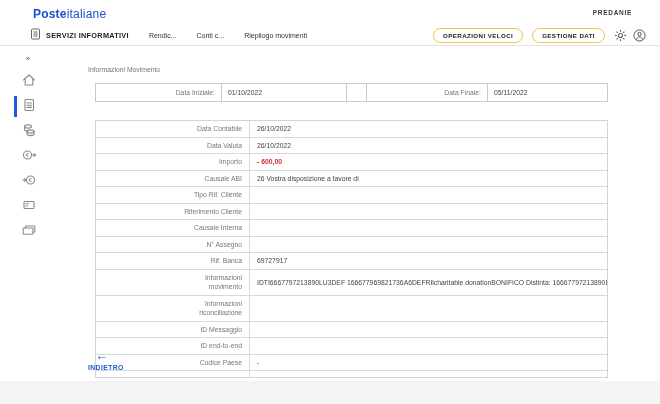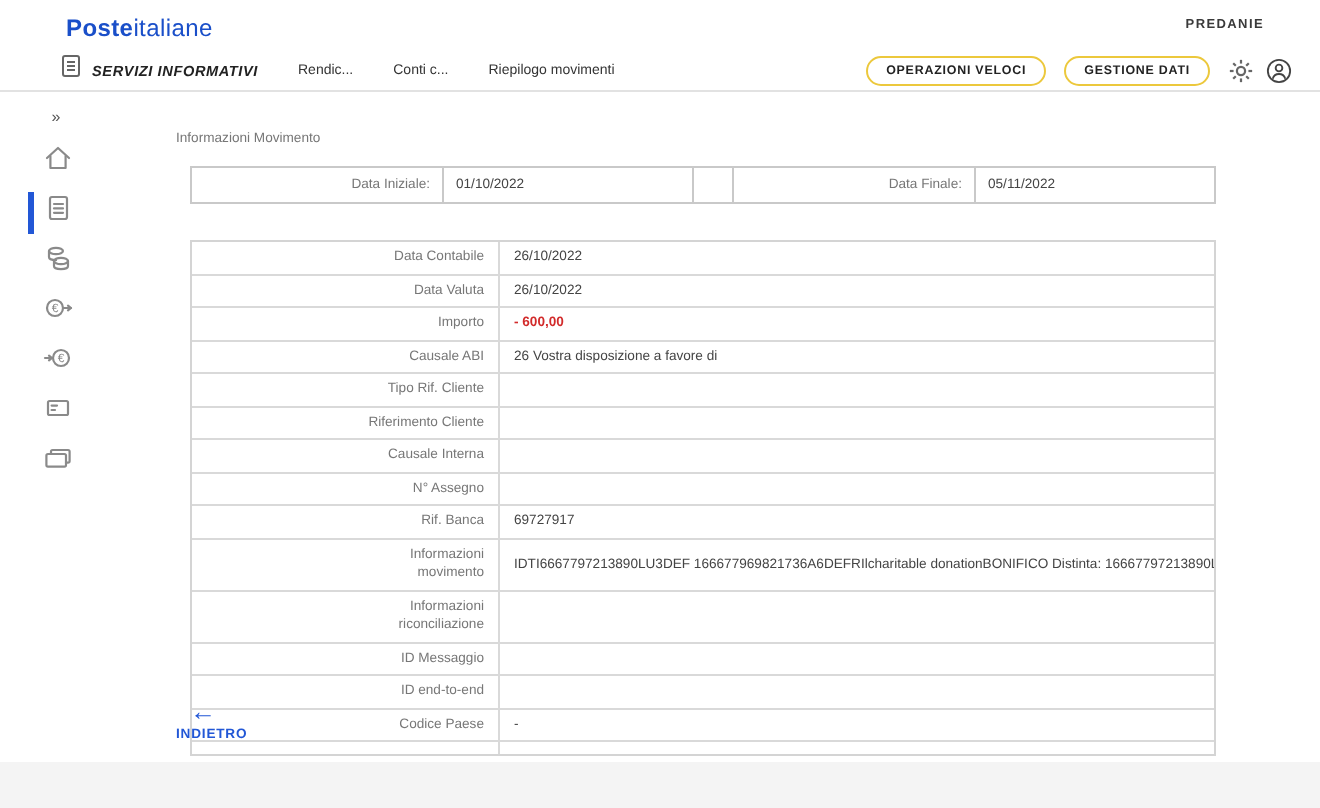--- a/index.html
+++ b/index.html
@@ -10,21 +10,21 @@
   
   .logo { position:absolute; left:33px; top:7px; font-size:12px; color:#1a4fc9; letter-spacing:.2px; cursor:pointer;}
   .logo b { font-weight:800; }
   .user-label { position:absolute; right:28px; top:9px; font-size:6.5px; letter-spacing:.7px; color:#3a3a3a; font-weight:600;}
 
   
   .navbar { position:absolute; left:0; top:25px; right:0; height:21px;
     border-bottom:1px solid #e2e2e2; display:flex; align-items:center; }
   .nav-left { display:flex; align-items:center; margin-left:30px; }
   .nav-section { display:flex; align-items:center; cursor:pointer; }
-  .nav-section .lbl { font-size:7.3px; font-weight:700; color:#222; letter-spacing:.3px; margin-left:5px;font-style:italic;}
+  .nav-section .lbl { font-size:7.3px; font-weight:700; color:#222; letter-spacing:.3px; margin-left:5px;}
   .nav-tab { font-size:7px; color:#333; margin-left:20px; cursor:pointer; }
   .nav-spacer { flex:1; }
   .pill-btn { border:1.3px solid #ecc83c; border-radius:9px; background:#fff;
     font-size:6.2px; font-weight:700; letter-spacing:.4px; color:#222;
     padding:3px 9px; margin-right:9px; cursor:pointer; font-family:inherit; white-space:nowrap;}
   .hdr-icon { margin-right:6px; cursor:pointer; display:flex; align-items:center; }
   .hdr-icon:last-child { margin-right:14px; }
 
   
   .sidebar { position:absolute; left:0; top:46px; width:57px; bottom:23px; background:#fff; }

